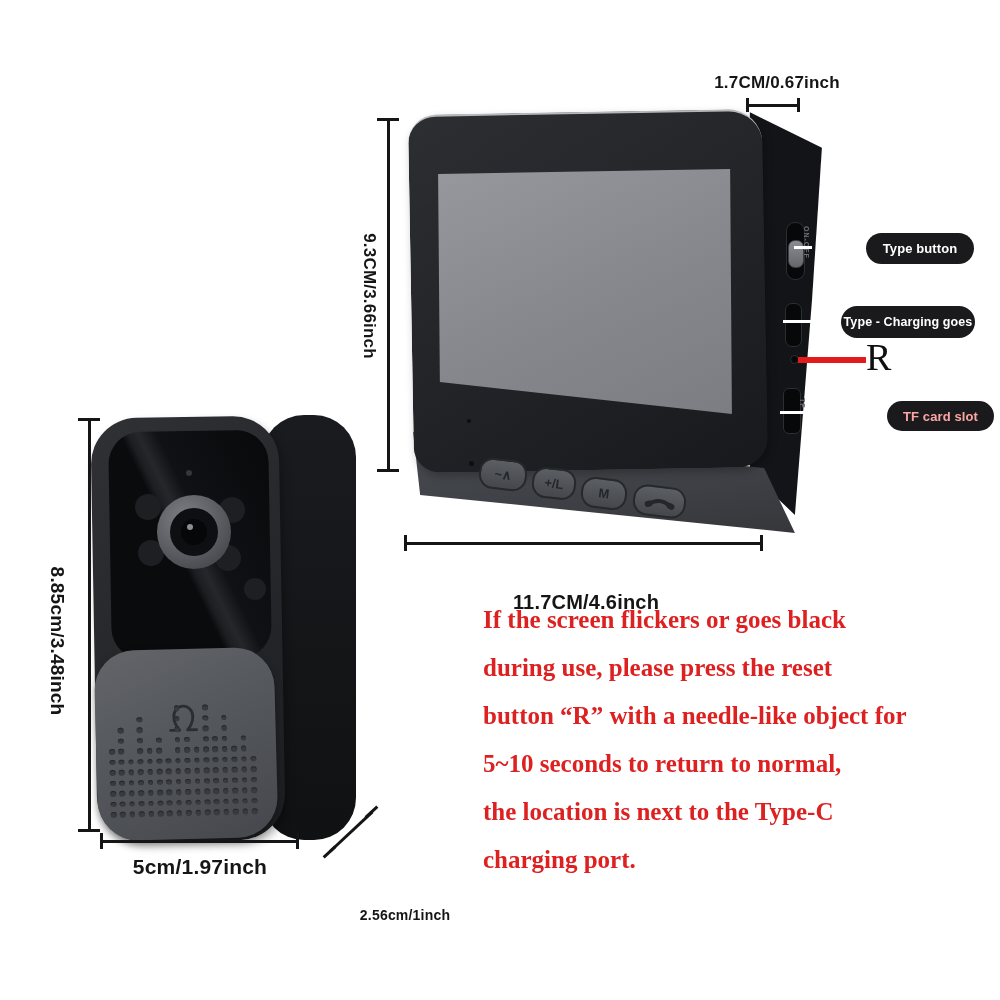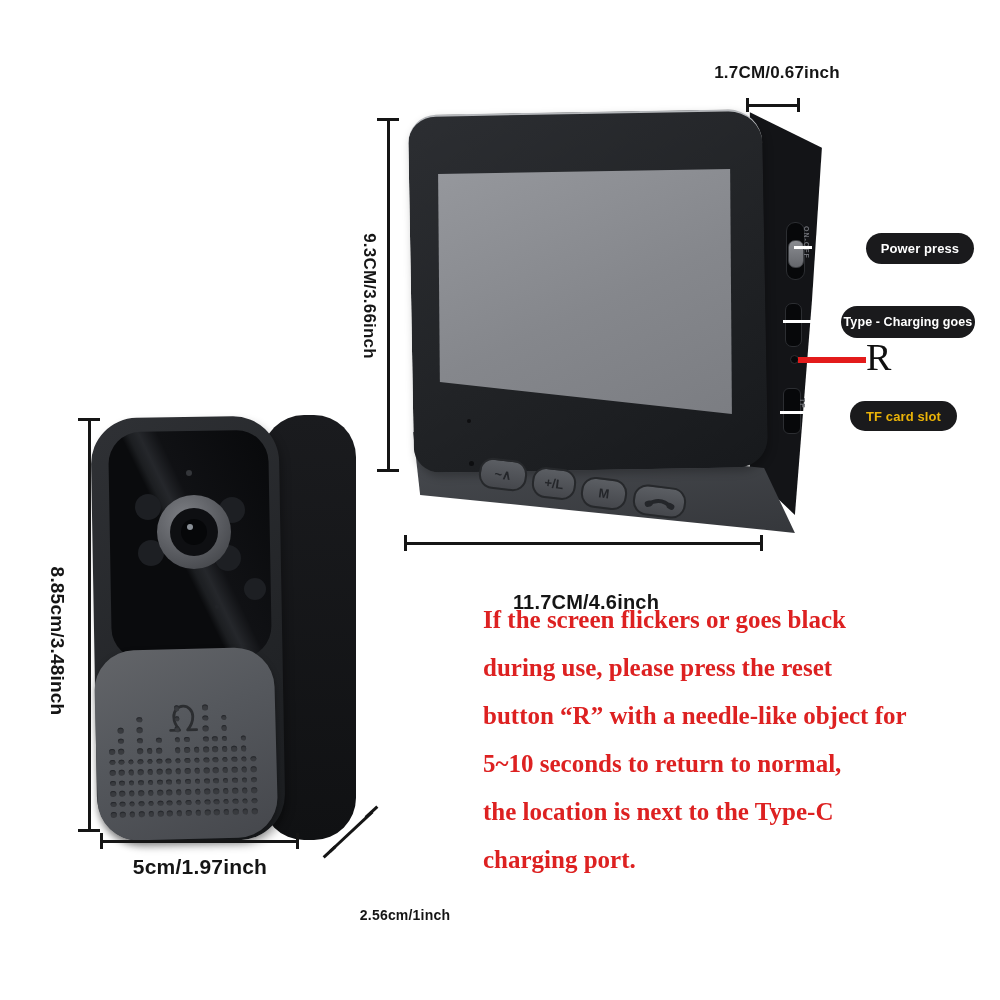--- a/index.html
+++ b/index.html
@@ -108,30 +108,30 @@
 <div class="side-label" style="left:806px;top:398px;">TF</div>
 
 <div class="tick" style="left:794px;top:246px;width:18px;"></div>
 <div class="tick" style="left:783px;top:320px;width:28px;"></div>
 <div class="tick" style="left:780px;top:411px;width:28px;"></div>
 
 <div class="reset-line" style="left: 798px; top: 357px; width: 68px; height: 6px; background: rgb(227, 27, 27);"></div>
 <div class="reset-r" style="left:866px;top:338px;">R</div>
 
 <div class="pill" style="left: 866px; top: 233px; width: 108px; height: 31px; background: rgb(26, 26, 28); color: rgb(255, 255, 255);">
-  <span>Power press</span>
+  <span>Type button</span>
 </div>
 <div class="pill" style="left: 841px; top: 306px; width: 134px; height: 32px; font-size: 12.5px; background: rgb(26, 26, 28); color: rgb(255, 255, 255);">
   <span>Type - Charging goes</span>
 </div>
-<div class="pill" style="left: 850px; top: 401px; width: 107px; height: 30px; background: rgb(26, 26, 28); color: #eab308;">
+<div class="pill" style="left: 887px; top: 401px; width: 107px; height: 30px; background: rgb(26, 26, 28); color: #fca5a5;">
   <span>TF card slot</span>
 </div>
 
-<div class="dim-text" style="left:697px;top:63px;width:160px;font-size:17px;">1.7CM/0.67inch</div>
+<div class="dim-text" style="left:697px;top:73px;width:160px;font-size:17px;">1.7CM/0.67inch</div>
 <div class="dim-line" style="left:748px;top:104px;width:52px;height:3px;"></div>
 <div class="dim-line" style="left:746px;top:98px;width:3px;height:14px;"></div>
 <div class="dim-line" style="left:797px;top:98px;width:3px;height:14px;"></div>
 
 <div class="dim-line" style="left:387px;top:120px;width:3px;height:352px;"></div>
 <div class="dim-line" style="left:377px;top:118px;width:22px;height:3px;"></div>
 <div class="dim-line" style="left:377px;top:469px;width:22px;height:3px;"></div>
 <div class="dim-text vtext" style="left:284px;top:286px;width:170px;font-size:17px;">9.3CM/3.66inch</div>
 
 <div class="dim-line" style="left:406px;top:542px;width:356px;height:3px;"></div>

